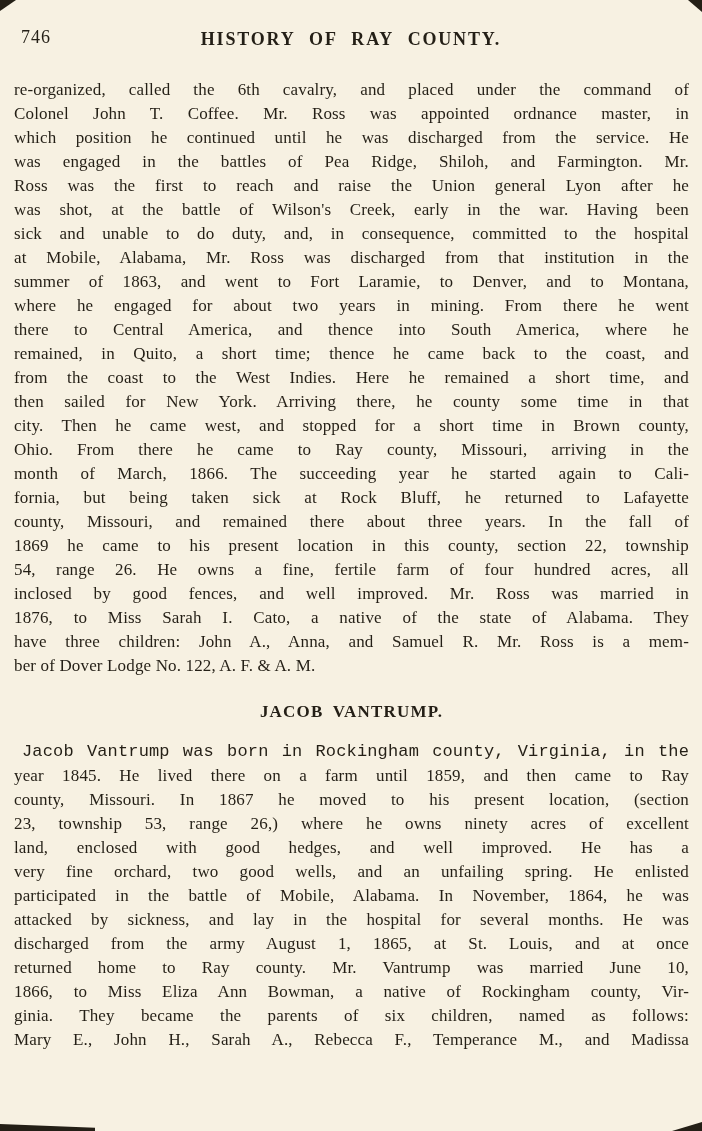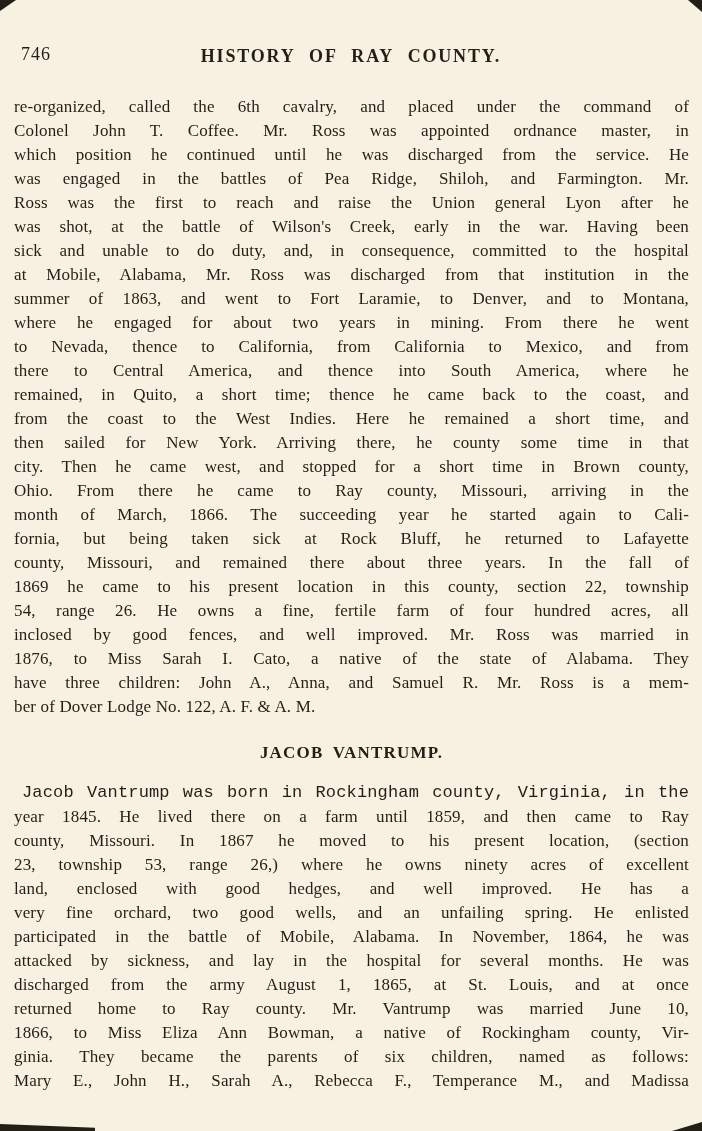--- a/index.html
+++ b/index.html
@@ -12,21 +12,21 @@
     width: 702px;
     height: 1131px;
     background: #f7f1e2;
     font-family: "Liberation Serif", "DejaVu Serif", serif;
     color: #241f16;
     overflow: hidden;
   }
   .page-header {
     position: relative;
     height: 22px;
-    margin-top: 43px;
+    margin-top: 26px;
   }
   .page-number {
     position: absolute;
     left: 21px;
     top: 1px;
     font-size: 18px;
     letter-spacing: 1px;
   }
   .running-header {
     display: block;
@@ -110,21 +110,20 @@
         <div class="text-line">re-organized, called the 6th cavalry, and placed under the command of</div>
         <div class="text-line">Colonel John T. Coffee. Mr. Ross was appointed ordnance master, in</div>
         <div class="text-line">which position he continued until he was discharged from the service. He</div>
         <div class="text-line">was engaged in the battles of Pea Ridge, Shiloh, and Farmington. Mr.</div>
         <div class="text-line">Ross was the first to reach and raise the Union general Lyon after he</div>
         <div class="text-line">was shot, at the battle of Wilson's Creek, early in the war. Having been</div>
         <div class="text-line">sick and unable to do duty, and, in consequence, committed to the hospital</div>
         <div class="text-line">at Mobile, Alabama, Mr. Ross was discharged from that institution in the</div>
         <div class="text-line">summer of 1863, and went to Fort Laramie, to Denver, and to Montana,</div>
         <div class="text-line">where he engaged for about two years in mining. From there he went</div>
-        <div class="text-line">to Nevada, thence to California, from California to Mexico, and from</div>
         <div class="text-line">there to Central America, and thence into South America, where he</div>
         <div class="text-line">remained, in Quito, a short time; thence he came back to the coast, and</div>
         <div class="text-line">from the coast to the West Indies. Here he remained a short time, and</div>
         <div class="text-line">then sailed for New York. Arriving there, he county some time in that</div>
         <div class="text-line">city. Then he came west, and stopped for a short time in Brown county,</div>
         <div class="text-line">Ohio. From there he came to Ray county, Missouri, arriving in the</div>
         <div class="text-line">month of March, 1866. The succeeding year he started again to Cali-</div>
         <div class="text-line">fornia, but being taken sick at Rock Bluff, he returned to Lafayette</div>
         <div class="text-line">county, Missouri, and remained there about three years. In the fall of</div>
         <div class="text-line">1869 he came to his present location in this county, section 22, township</div>

